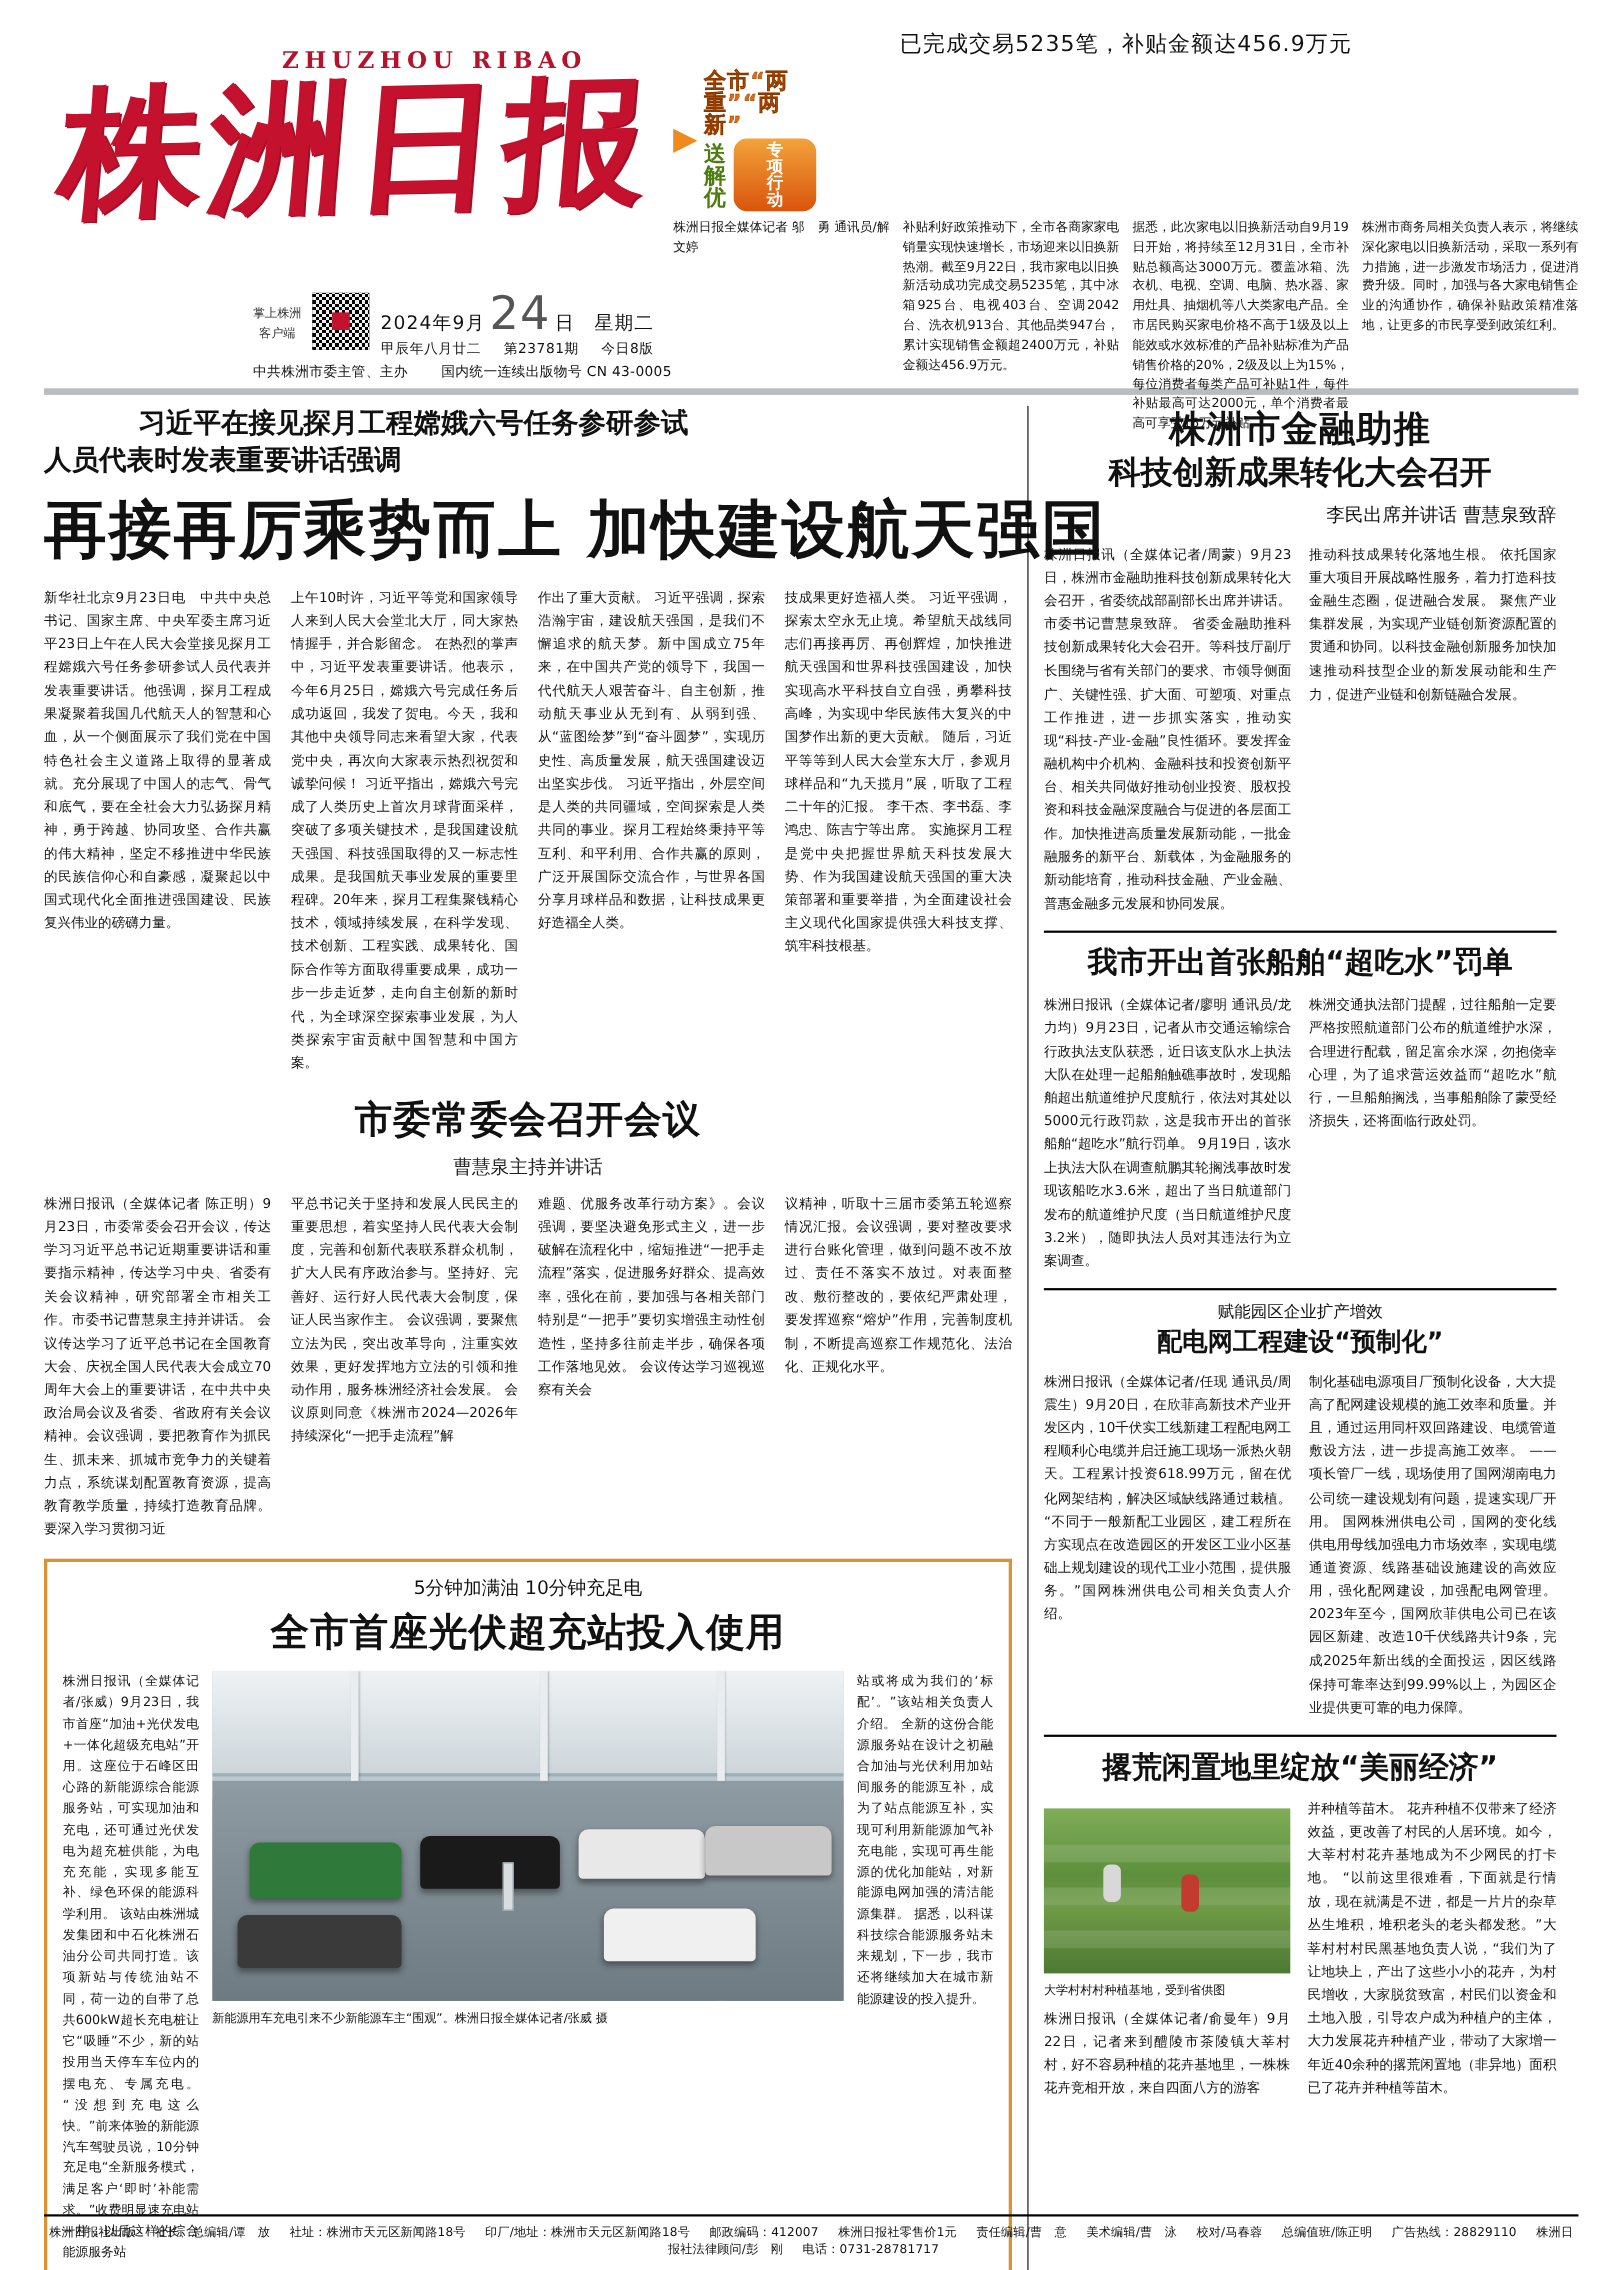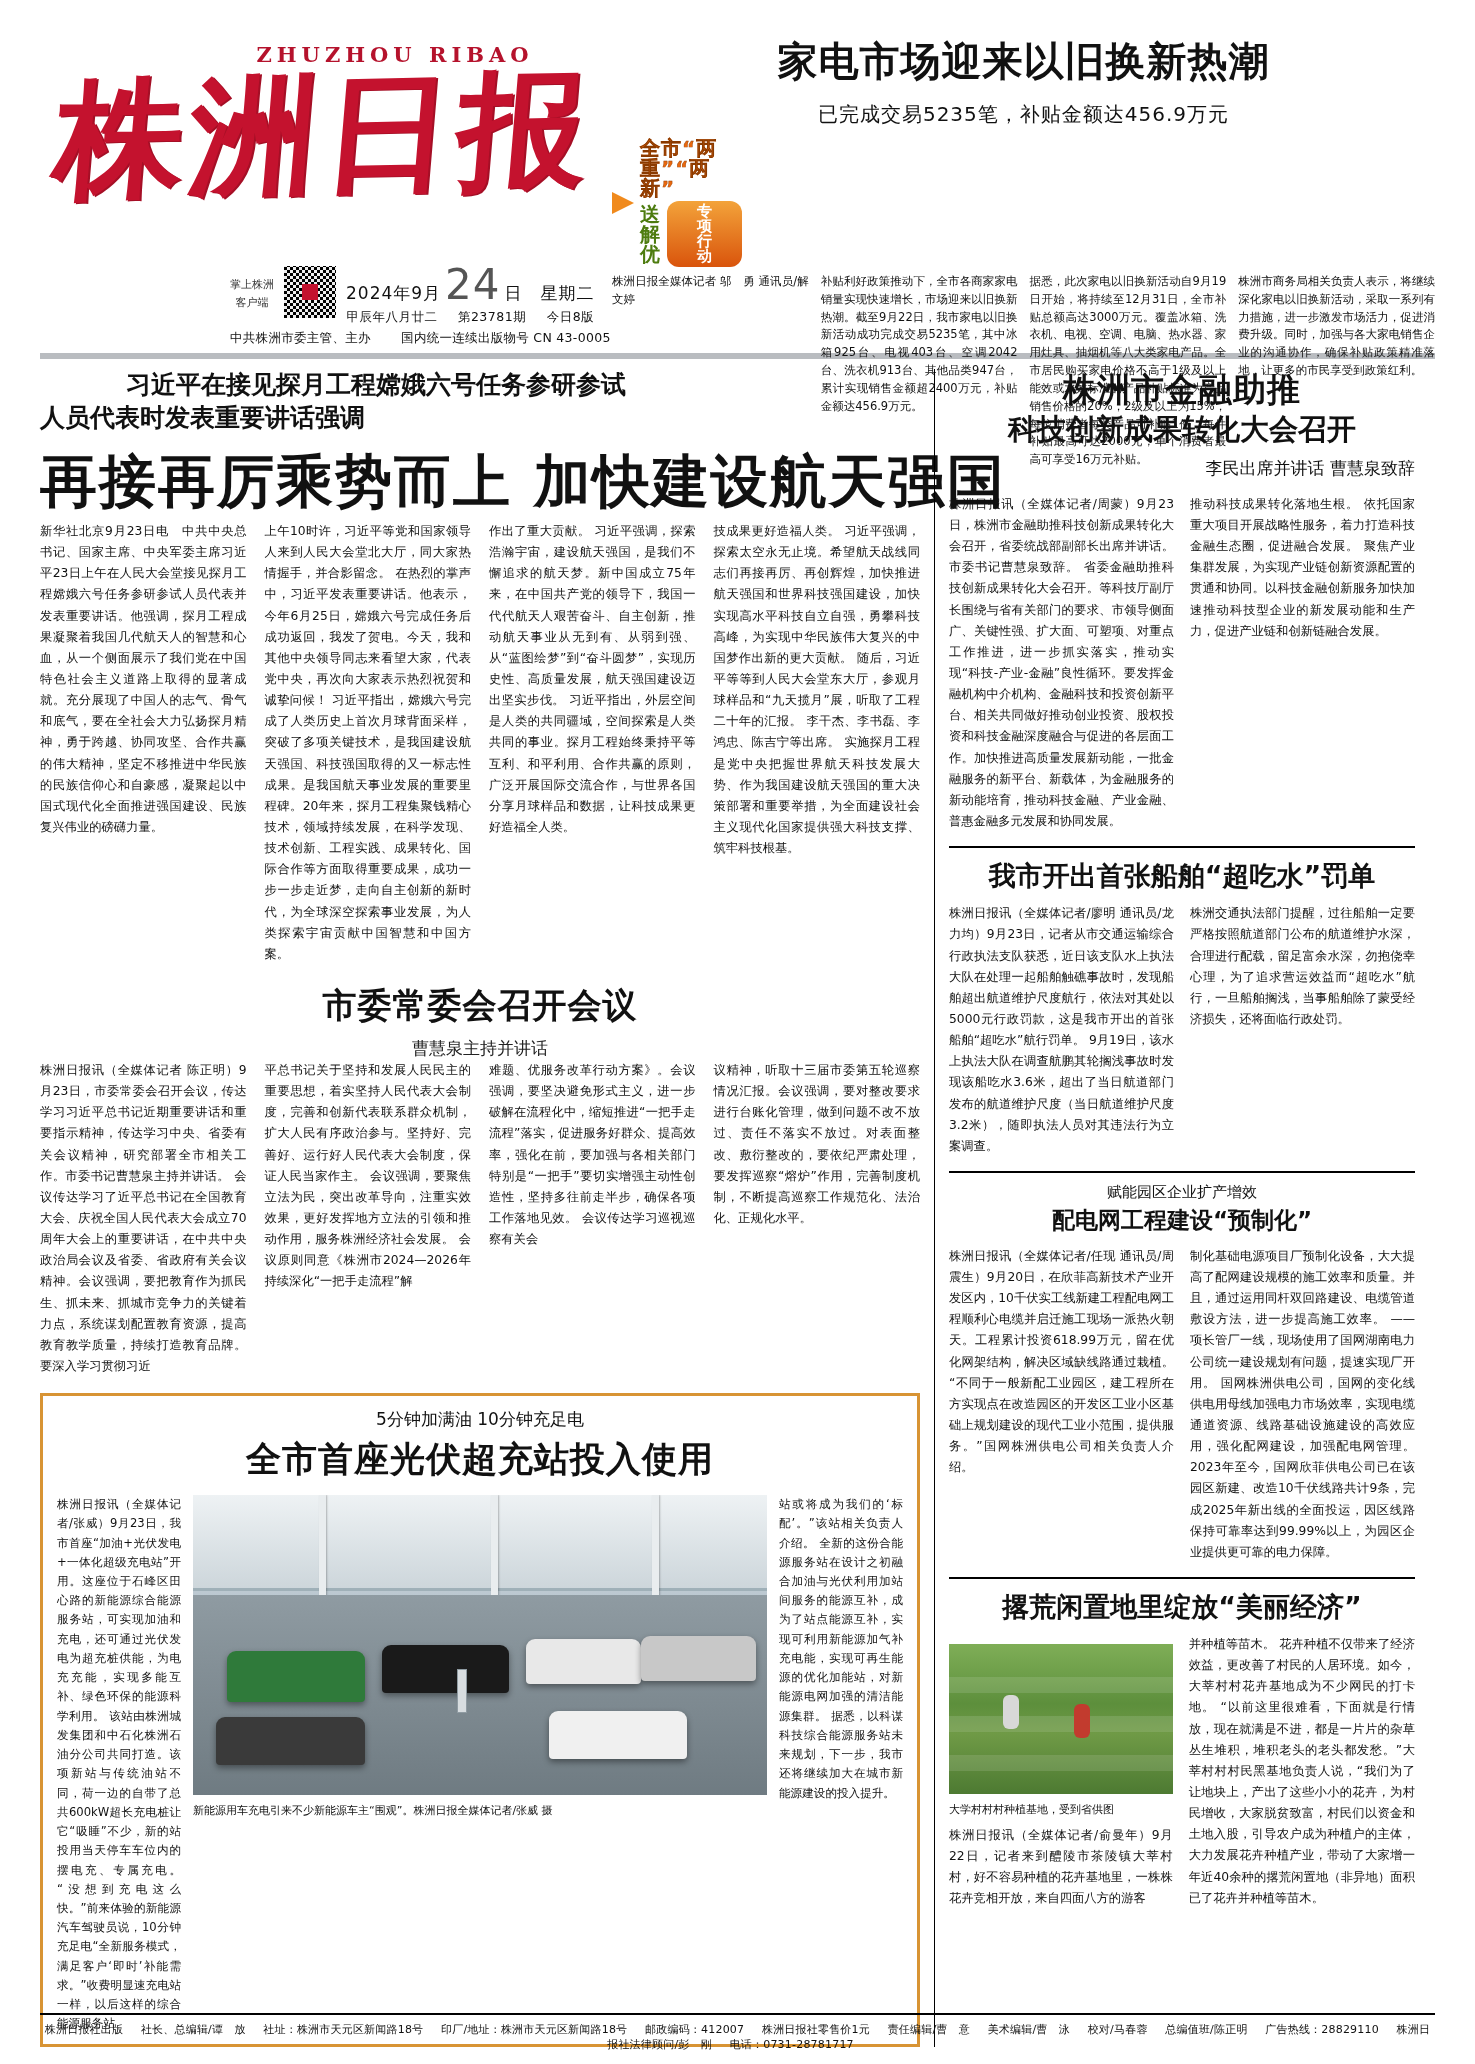--- a/index.html
+++ b/index.html
@@ -79,21 +79,21 @@
   .col-left { width: 880px; }
   .col-right { width: 481px; border-left: 1px solid #000; padding-left: 14px; }
 
   .shoulder { font-size: 25px; font-weight: 700; line-height: 1.3;
               font-family:"DejaVu Sans","Liberation Sans",sans-serif; }
   .shoulder .ind { padding-left: 86px; }
   .mainhead { font-size: 57px; font-weight: 800; letter-spacing: 2px; margin-top: 10px;
               font-family:"DejaVu Sans","Liberation Sans",sans-serif; white-space: nowrap; }
 
   .cols3 { display: flex; gap: 16px; margin-top: 14px; }
-  .cols4 { display: flex; gap: 18px; margin-top: 0; }
+  .cols4 { display: flex; gap: 18px; margin-top: 12px; }
   .cols2 { display: flex; gap: 16px; margin-top: 10px; }
   .bodycol { flex: 1; font-size: 12.3px; line-height: 1.72; text-align: justify;
              text-justify: inter-ideograph; }
 
   .sec-head { text-align: center; font-size: 34px; font-weight: 800; margin-top: 18px;
               letter-spacing: 1px; }
   .sec-sub { text-align: center; font-size: 17px; margin-top: 8px; color: #222; }
 
   .r-head { text-align: center; font-size: 33px; font-weight: 800; line-height: 1.28;
             letter-spacing: 1px; }
@@ -137,21 +137,20 @@
 <body>
 
 <div class="page">
 
   <div class="masthead">
     <div class="mast-left">
       <div class="mast-pinyin">ZHUZHOU   RIBAO</div>
       <div class="mast-cn">株洲日报</div>
     </div>
     <div class="mast-right">
-      <div class="kicker-head">家电市场迎来以旧换新热潮</div>
       <div class="kicker-sub">已完成交易5235笔，补贴金额达456.9万元</div>
       <div class="kicker-body">
         <div class="kick-col1">
           <div class="action-banner">
             <div class="arrow-tri"></div>
             <div class="ab-text">
               <div class="ab-l1">全市“两重”“两新”</div>
               <div class="ab-l2row">
                 <div class="ab-l2">送解优</div>
                 <div class="ab-pill">专项行动</div>

